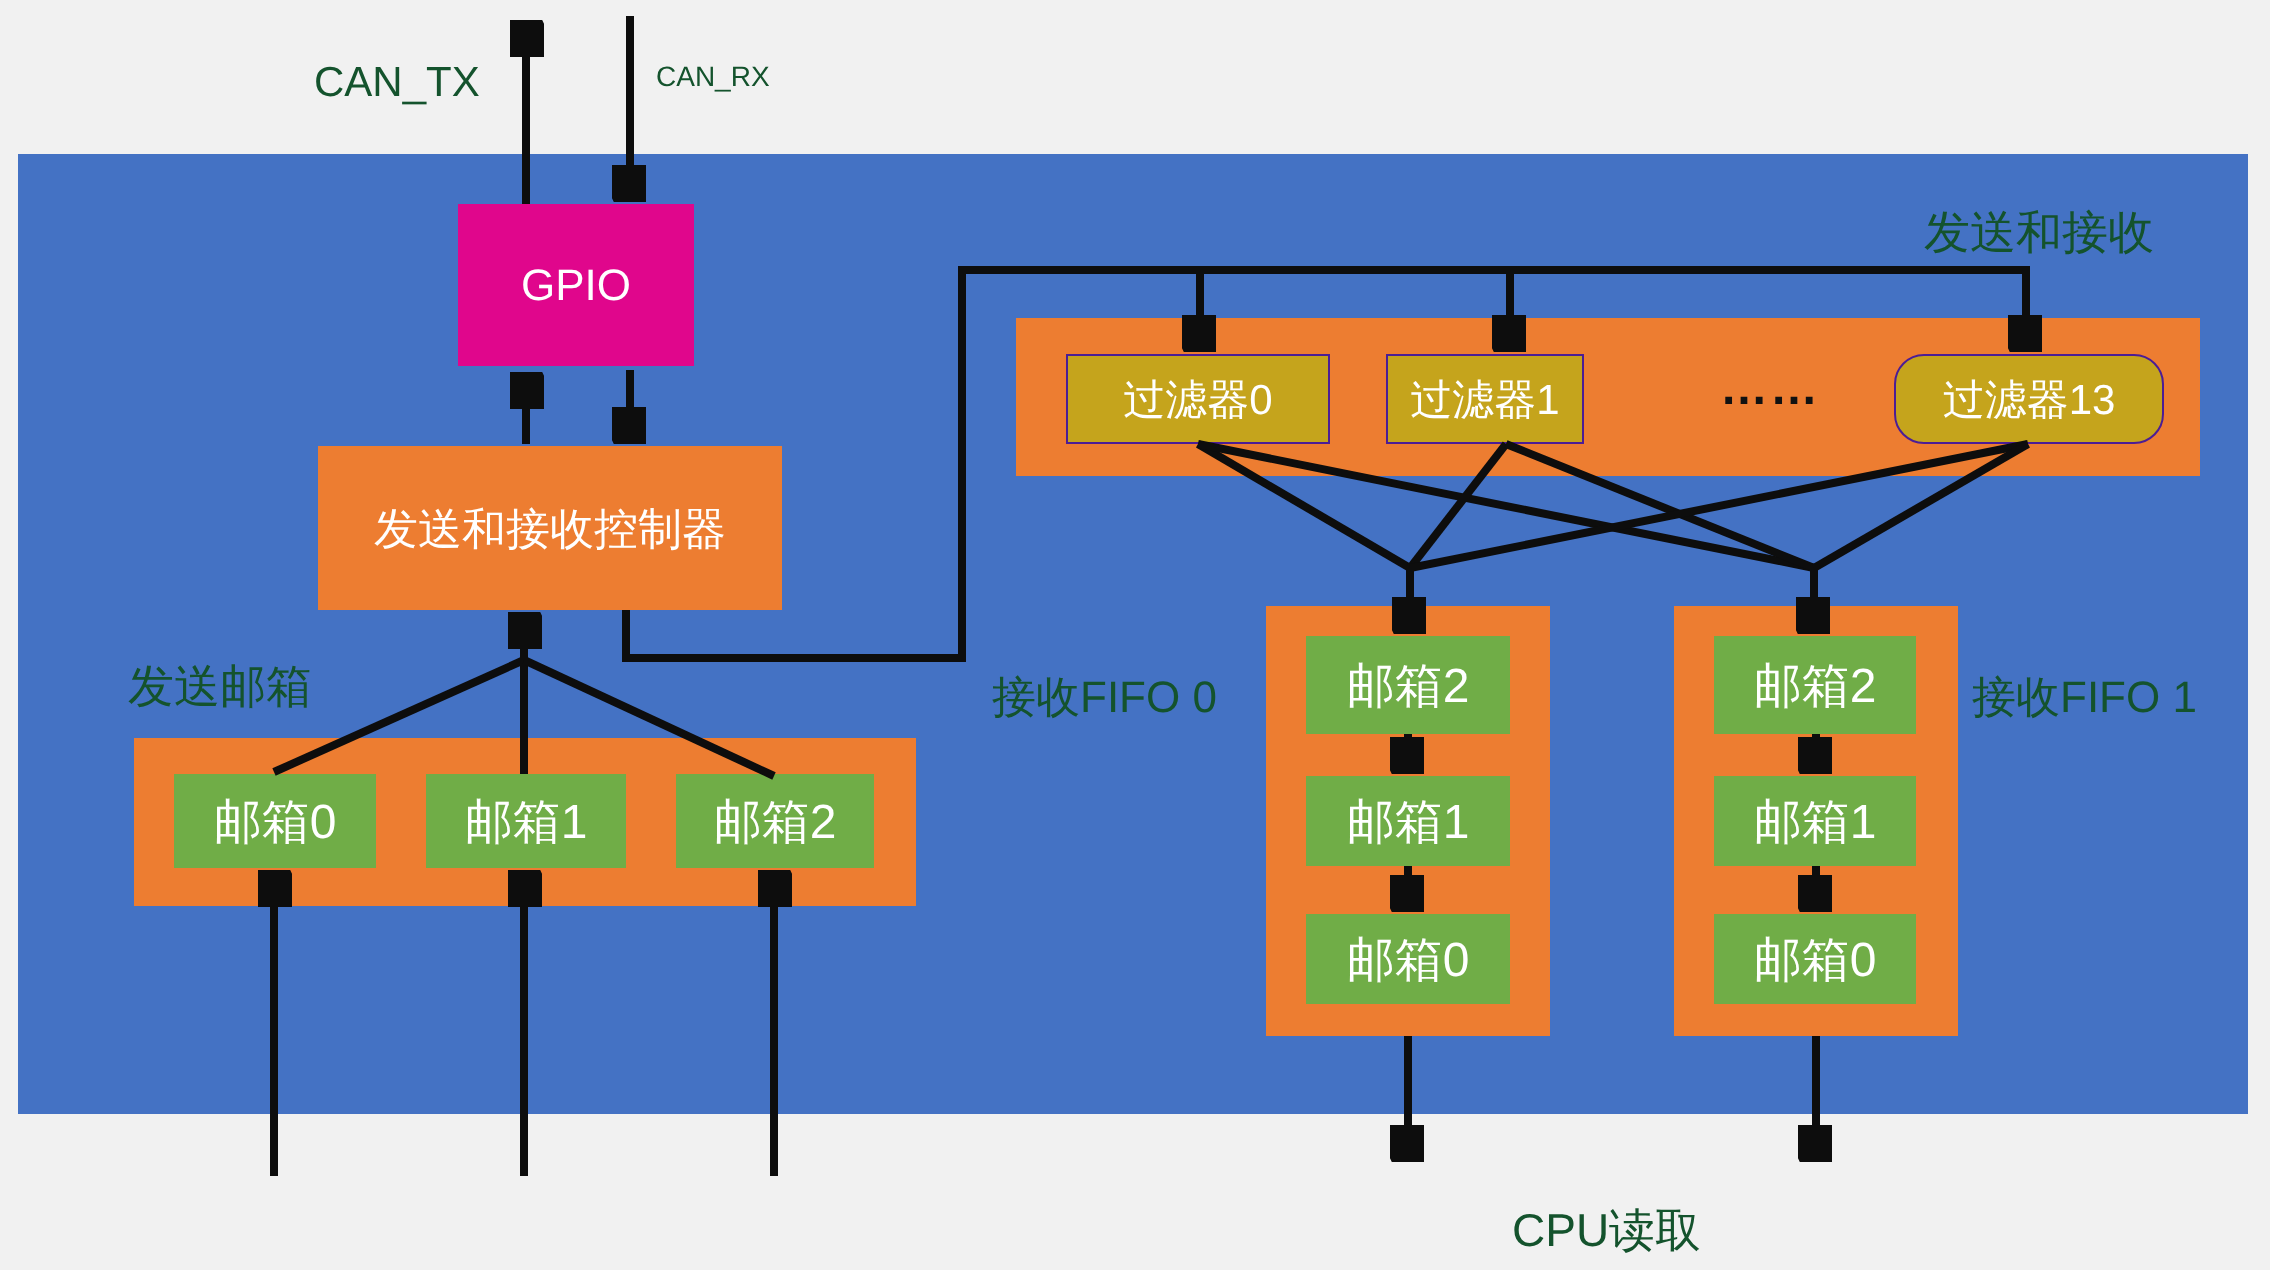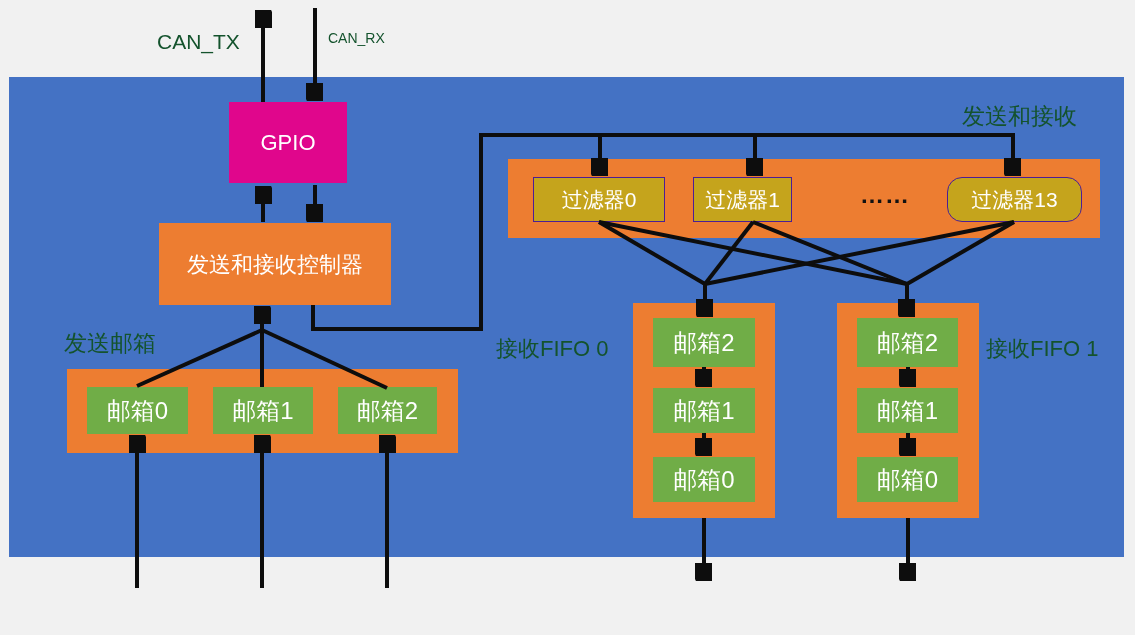--- a/index.html
+++ b/index.html
@@ -87,20 +87,21 @@
   <div class="abs box gbox" style="left:857px;top:318px;width:101px;height:49px;">
     <span>邮箱2</span>
   </div>
   <div class="abs box gbox" style="left:857px;top:388px;width:101px;height:45px;">
     <span>邮箱1</span>
   </div>
   <div class="abs box gbox" style="left:857px;top:457px;width:101px;height:45px;">
     <span>邮箱0</span>
   </div>
 
+  <div class="abs lbl" style="left:756px;top:600px;font-size:23px;">CPU读取</div>
 
   <svg class="abs wires" viewBox="0 0 1135 635" xmlns="http://www.w3.org/2000/svg">
     <defs>
       <marker id="ah" markerWidth="4.6" markerHeight="4.2" refX="4.1" refY="2" orient="auto" markerUnits="strokeWidth">
         <path d="M0,0 L4.2,2 L0,4 Z" fill="#0D0D0D" stroke="none"></path>
       </marker>
     </defs>
 
     <path d="M263,102 L263,12" marker-end="url(#ah)"></path>
     <path d="M315,8 L315,99" marker-end="url(#ah)"></path>

